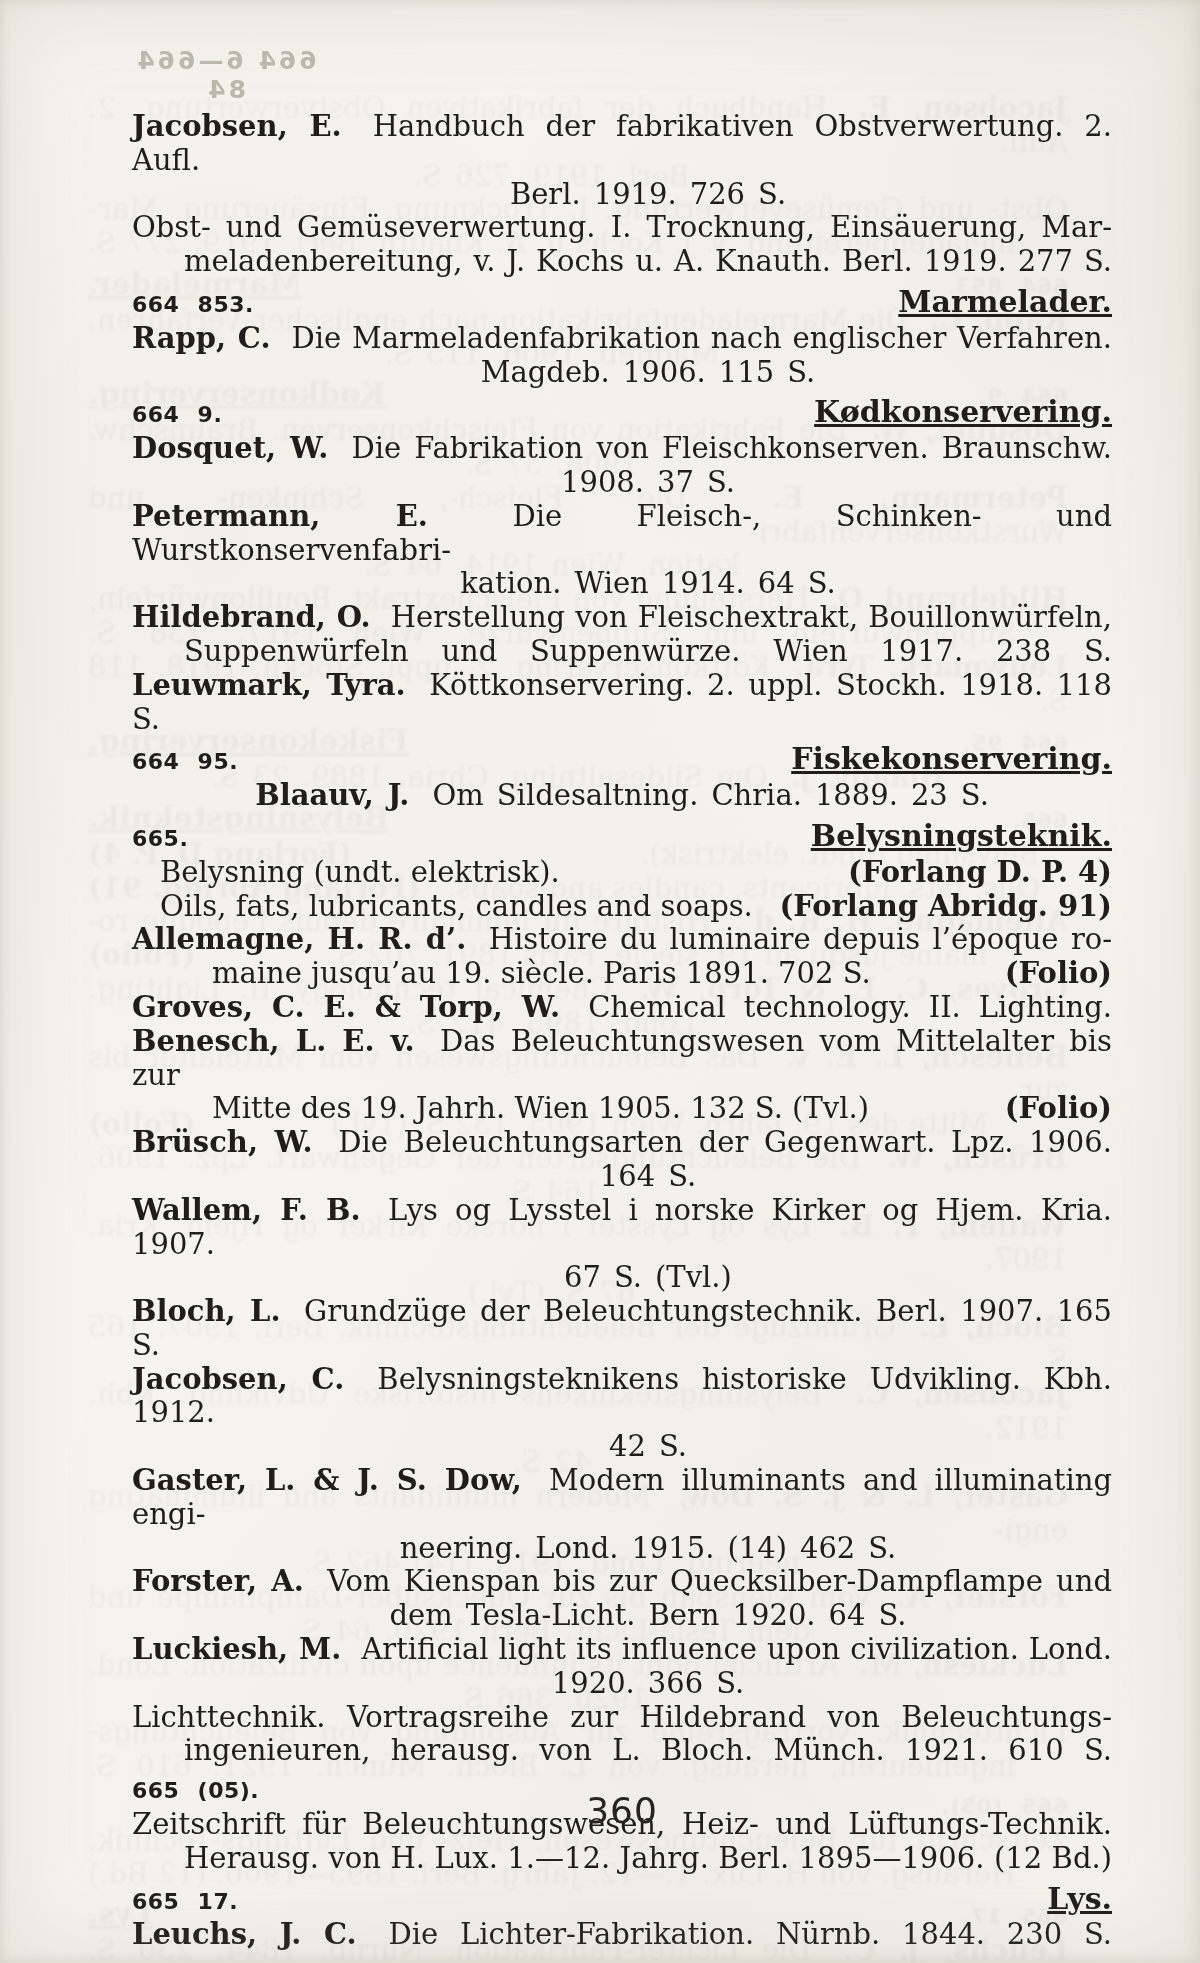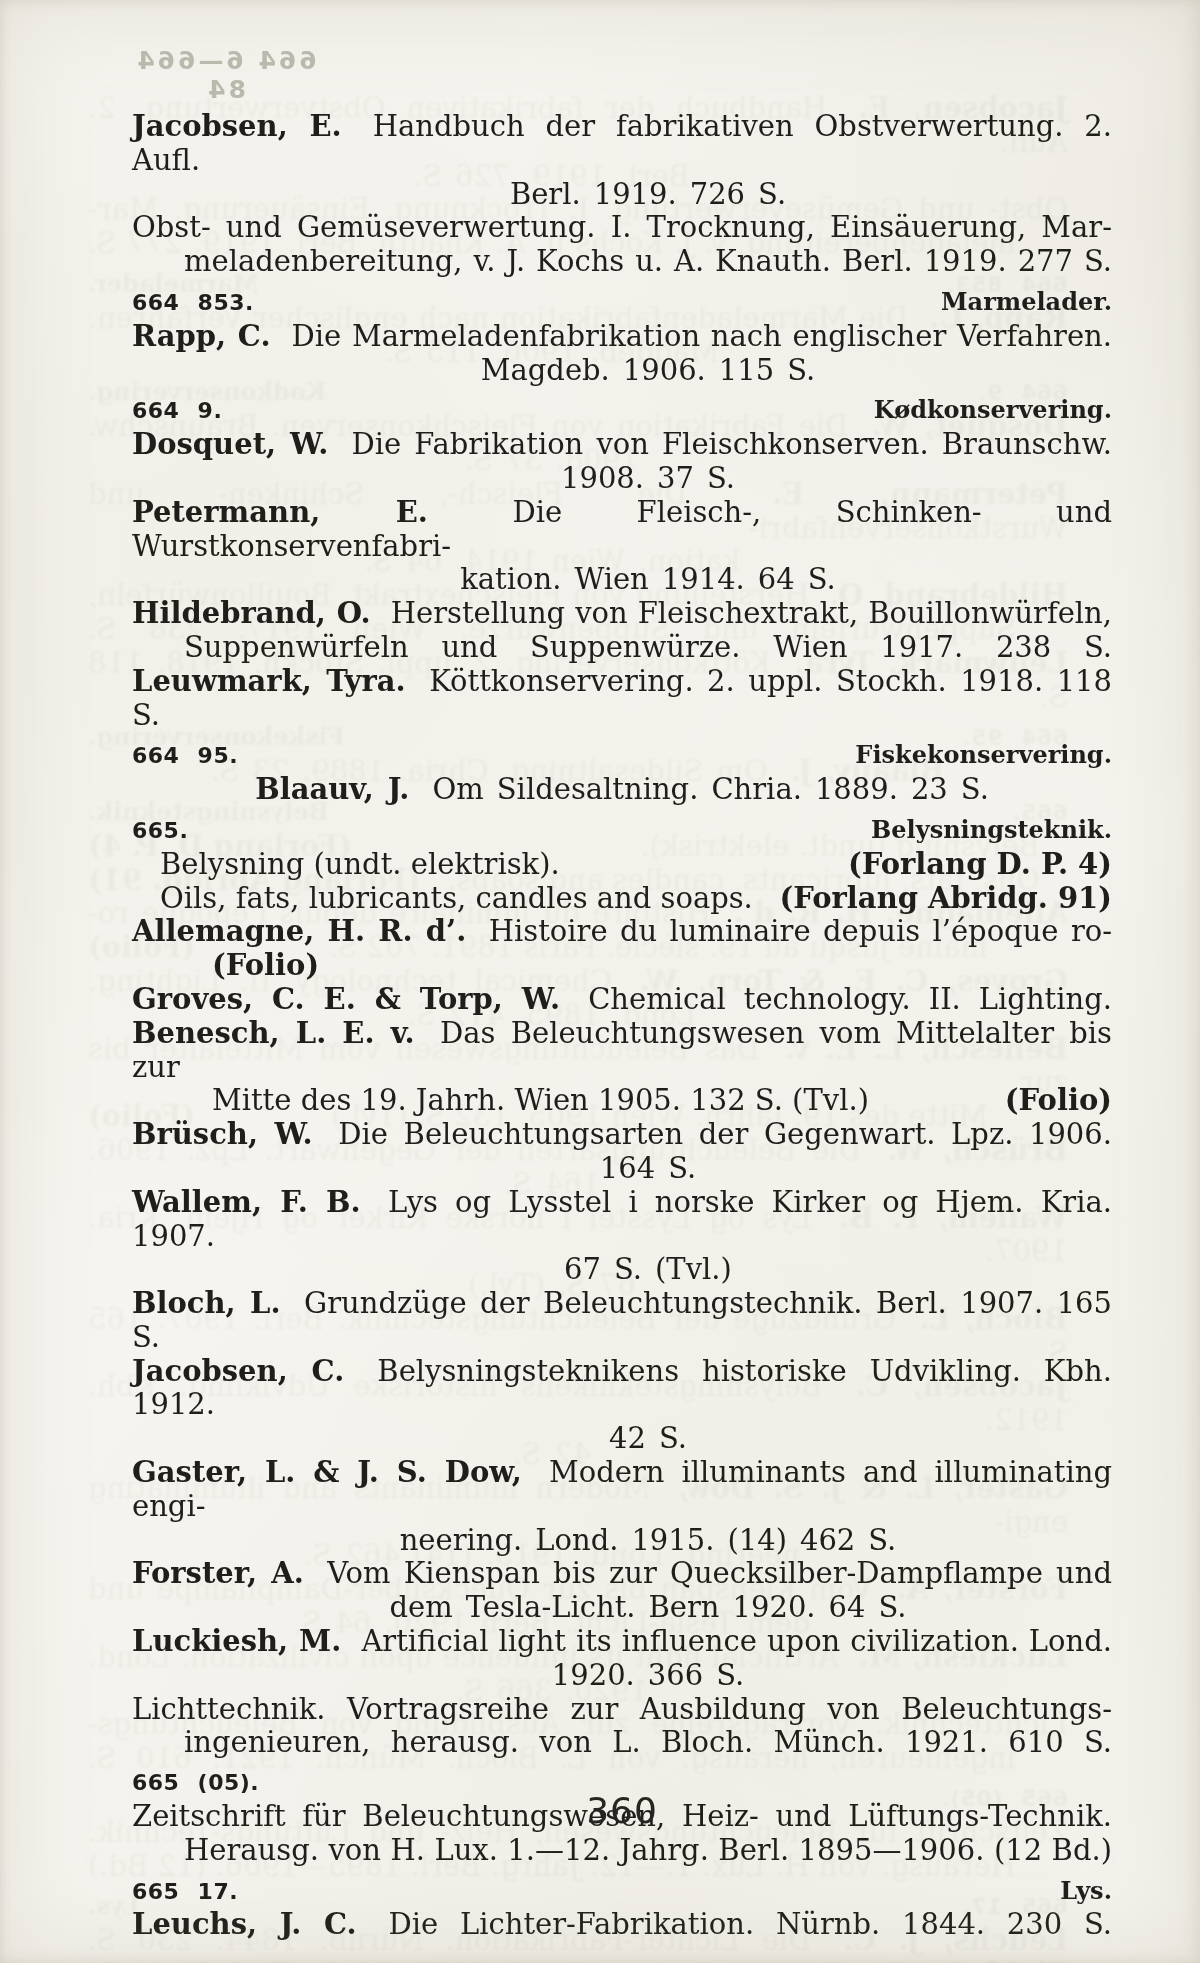--- a/index.html
+++ b/index.html
@@ -43,21 +43,21 @@
   .line{min-height:33.8px;}
   .j{text-align:justify;text-align-last:justify;}
   .al{text-align:center;word-spacing:0.13em;}
   .cont{padding-left:52px;}
   .author{font-weight:bold;margin-right:0.35em;}
   .sec{display:flex;justify-content:space-between;align-items:baseline;margin-top:6px;}
   .num{
     font-family:"DejaVu Sans","Liberation Sans",sans-serif;
     font-weight:bold;font-size:22px;word-spacing:10px;letter-spacing:0.5px;
   }
-  .head{font-weight:bold;font-size:24px;}
+  .head{font-weight:bold;font-size:30px;text-decoration:underline;}
   .split{display:flex;justify-content:space-between;align-items:baseline;margin-left:28px;}
   .split .rightnote{white-space:nowrap;font-weight:bold;}
   .page-number{
     position:absolute;top:1790px;left:132px;width:980px;text-align:center;
     font-family:"DejaVu Sans","Liberation Sans",sans-serif;
     font-size:36px;letter-spacing:1px;color:#262522;
   }
 </style>
 </head>
 <body>
@@ -180,20 +180,21 @@
       <div class="line split">
         <span class="left">Belysning (undt. elektrisk).</span>
         <span class="rightnote">(Forlang D. P. 4)</span>
       </div>
       <div class="line split">
         <span class="left">Oils, fats, lubricants, candles and soaps.</span>
         <span class="rightnote">(Forlang Abridg. 91)</span>
       </div>
       <div class="line j"><span class="author">Allemagne, H. R. d’.</span><span> Histoire du luminaire depuis l’époque ro-</span></div>
       <div class="line split cont">
+        <span class="left">maine jusqu’au 19. siècle. Paris 1891. 702 S.</span>
         <span class="rightnote">(Folio)</span>
       </div>
       <div class="line j"><span class="author">Groves, C. E. &amp; Torp, W.</span><span> Chemical technology. II. Lighting.</span></div>
       <div class="line j"><span class="author">Benesch, L. E. v.</span><span> Das Beleuchtungswesen vom Mittelalter bis zur</span></div>
       <div class="line split cont">
         <span class="left">Mitte des 19. Jahrh. Wien 1905. 132 S. (Tvl.)</span>
         <span class="rightnote">(Folio)</span>
       </div>
       <div class="line j"><span class="author">Brüsch, W.</span><span> Die Beleuchtungsarten der Gegenwart. Lpz. 1906.</span></div>
       <div class="line al cont"><span>164 S.</span></div>
@@ -201,21 +202,21 @@
       <div class="line al cont"><span>67 S. (Tvl.)</span></div>
       <div class="line j"><span class="author">Bloch, L.</span><span> Grundzüge der Beleuchtungstechnik. Berl. 1907. 165 S.</span></div>
       <div class="line j"><span class="author">Jacobsen, C.</span><span> Belysningsteknikens historiske Udvikling. Kbh. 1912.</span></div>
       <div class="line al cont"><span>42 S.</span></div>
       <div class="line j"><span class="author">Gaster, L. &amp; J. S. Dow,</span><span> Modern illuminants and illuminating engi-</span></div>
       <div class="line al cont"><span>neering. Lond. 1915. (14) 462 S.</span></div>
       <div class="line j"><span class="author">Forster, A.</span><span> Vom Kienspan bis zur Quecksilber-Dampflampe und</span></div>
       <div class="line al cont"><span>dem Tesla-Licht. Bern 1920. 64 S.</span></div>
       <div class="line j"><span class="author">Luckiesh, M.</span><span> Artificial light its influence upon civilization. Lond.</span></div>
       <div class="line al cont"><span>1920. 366 S.</span></div>
-      <div class="line j"><span>Lichttechnik. Vortragsreihe zur Ausbildung von Beleuchtungs-</span></div>
+      <div class="line j"><span>Lichttechnik. Vortragsreihe zur Hildebrand von Beleuchtungs-</span></div>
       <div class="line j cont"><span>ingenieuren, herausg. von L. Bloch. Münch. 1921. 610 S.</span></div>
       <div class="line sec">
         <span class="num">665 (05).</span>
         <span class="head"></span>
       </div>
       <div class="line j"><span>Zeitschrift für Beleuchtungswesen, Heiz- und Lüftungs-Technik.</span></div>
       <div class="line j cont"><span>Herausg. von H. Lux. 1.—12. Jahrg. Berl. 1895—1906. (12 Bd.)</span></div>
       <div class="line sec">
         <span class="num">665 17.</span>
         <span class="head">Lys.</span>

